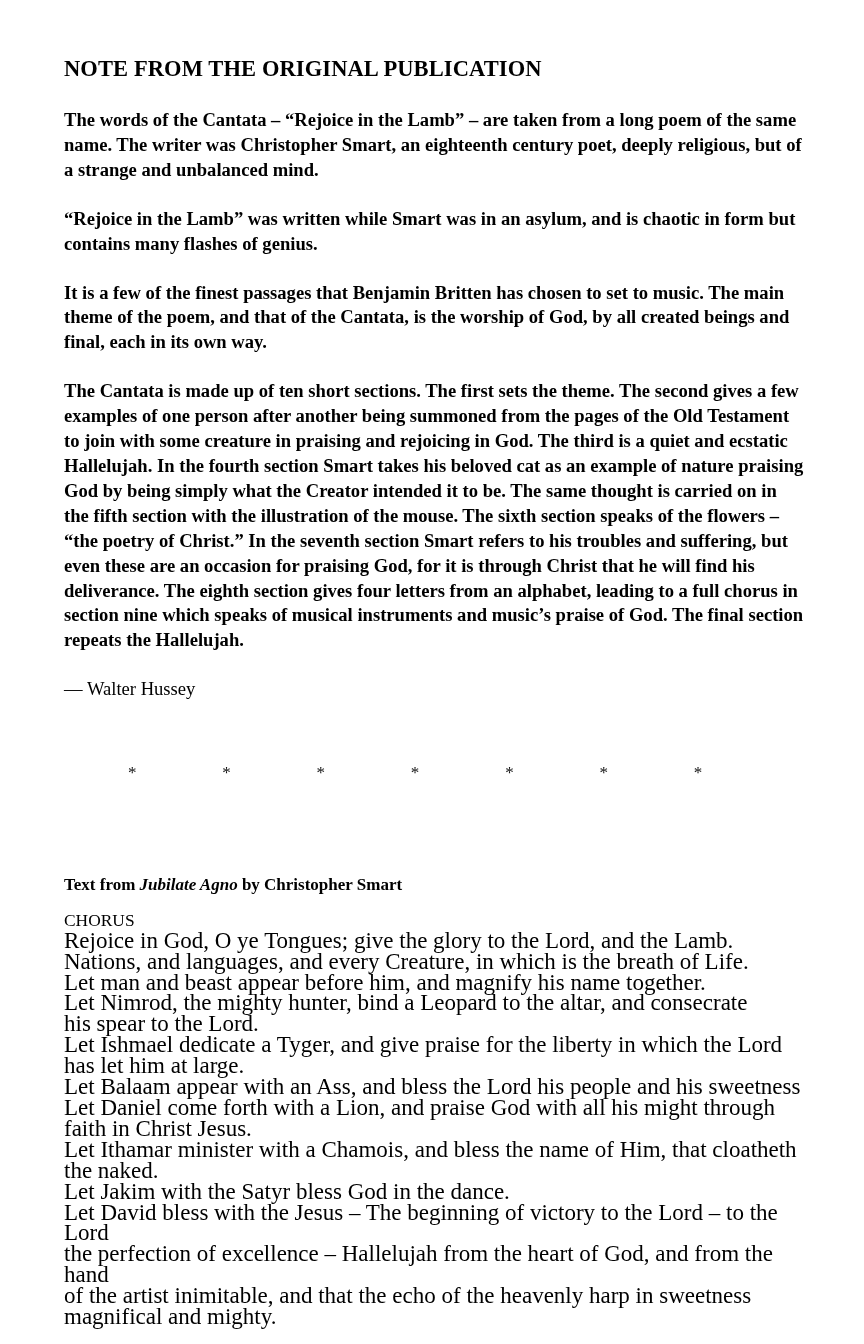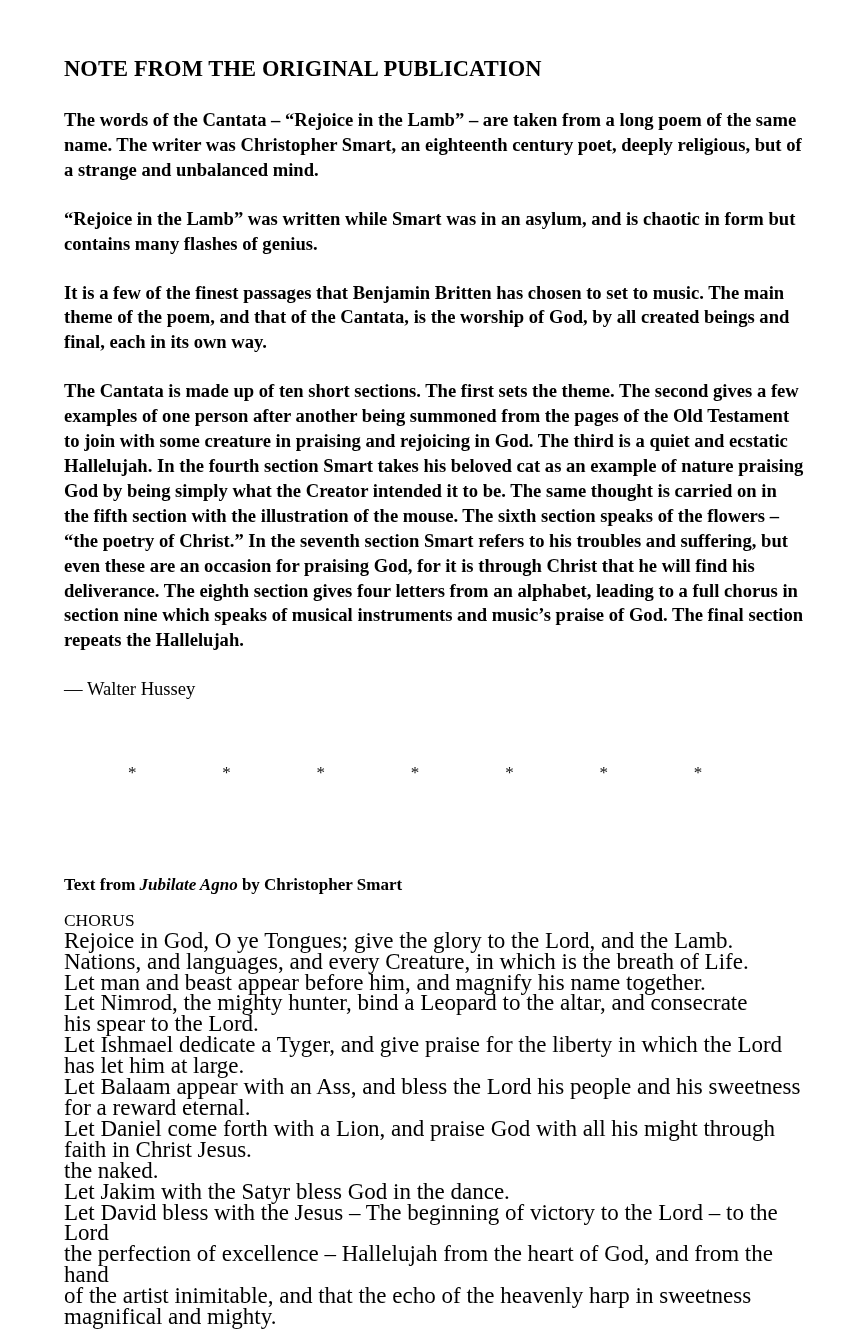--- a/index.html
+++ b/index.html
@@ -136,23 +136,23 @@
 
       <div id="verse-lines">
           <p class="verse-line">Rejoice in God, O ye Tongues; give the glory to the Lord, and the Lamb.</p>
           <p class="verse-line">Nations, and languages, and every Creature, in which is the breath of Life.</p>
           <p class="verse-line">Let man and beast appear before him, and magnify his name together.</p>
           <p class="verse-line">Let Nimrod, the mighty hunter, bind a Leopard to the altar, and consecrate</p>
           <p class="verse-line">his spear to the Lord.</p>
           <p class="verse-line">Let Ishmael dedicate a Tyger, and give praise for the liberty in which the Lord</p>
           <p class="verse-line">has let him at large.</p>
           <p class="verse-line">Let Balaam appear with an Ass, and bless the Lord his people and his sweetness</p>
-          <p class="verse-line">for a reward eternal.</p>
           <p class="verse-line">Let Daniel come forth with a Lion, and praise God with all his might through</p>
           <p class="verse-line">faith in Christ Jesus.</p>
+          <p class="verse-line">Let Ithamar minister with a Chamois, and bless the name of Him, that cloatheth</p>
           <p class="verse-line">the naked.</p>
           <p class="verse-line">Let Jakim with the Satyr bless God in the dance.</p>
           <p class="verse-line">Let David bless with the Jesus – The beginning of victory to the Lord – to the Lord</p>
           <p class="verse-line">the perfection of excellence – Hallelujah from the heart of God, and from the hand</p>
           <p class="verse-line">of the artist inimitable, and that the echo of the heavenly harp in sweetness</p>
           <p class="verse-line">magnifical and mighty.</p>
         </div>
     </div>
 
   </div>

